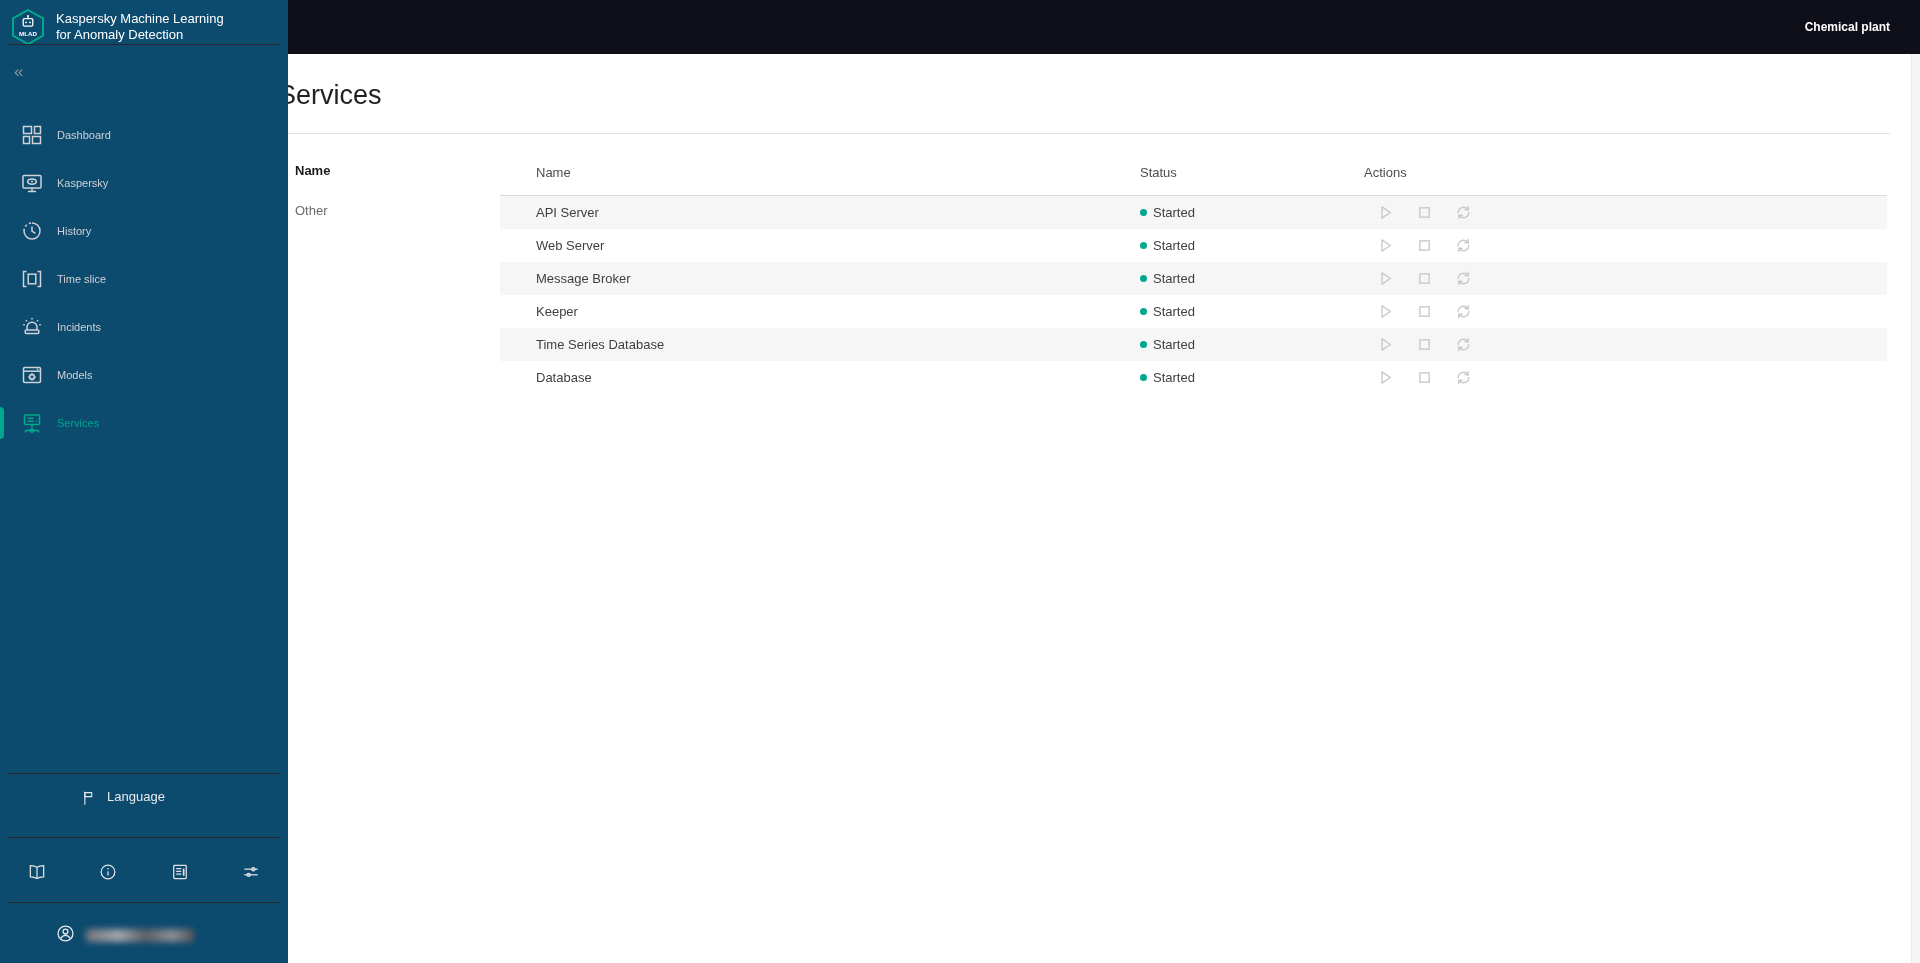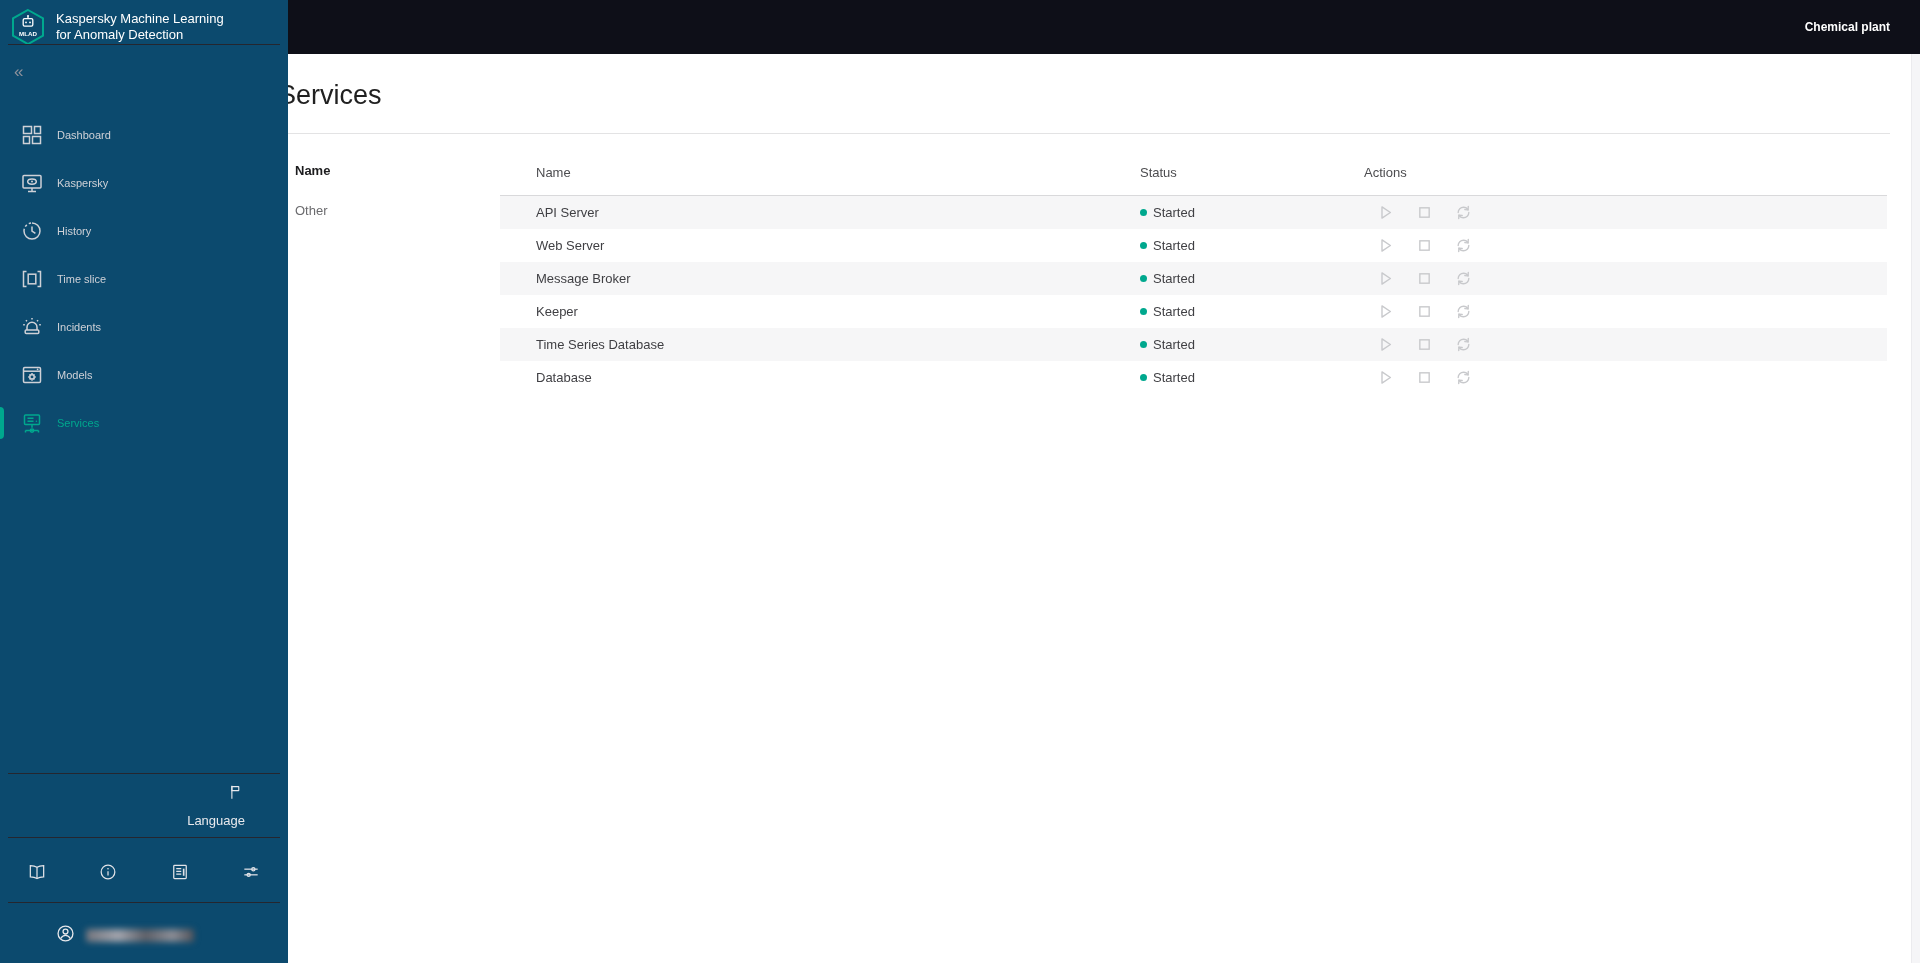--- a/index.html
+++ b/index.html
@@ -25,22 +25,22 @@
     gap:13px; font-size:11px; color:#cfd1d7; cursor:pointer; position:relative; }
   .nav-item .ic { width:24px; height:24px; flex:none; display:flex; align-items:center; }
   .nav-item svg { width:24px; height:24px; }
   .nav-item.active { color:#00a88e; }
   .nav-item.active::before { content:""; position:absolute; left:0; top:8px;
     width:4px; height:32px; background:#00a88e; border-radius:0 4px 4px 0; }
   .nav-chevron { margin-left:auto; margin-right:20px; width:14px; height:14px; color:#8f929c; }
   .nav-chevron svg { width:14px; height:14px; }
 
   .lang-row { position:absolute; top:789px; left:0; width:245px; height:32px;
-    display:flex; align-items:flex-end; justify-content:center; gap:9px;
-    color:#e8e9ed; font-size:13px; cursor:pointer; background:none; border:none;flex-direction:column; }
+    display:flex; align-items:flex-start; justify-content:center; gap:9px;
+    color:#e8e9ed; font-size:13px; cursor:pointer; background:none; border:none; }
   .lang-row svg { width:18px; height:18px; }
 
   .footer-icons { position:absolute; top:852px; left:17px; right:17px; height:40px;
     display:flex; justify-content:space-between; }
   .ft-btn { width:40px; height:40px; background:none; border:none; color:#e2e3e8;
     display:flex; align-items:center; justify-content:center; cursor:pointer; }
   .ft-btn svg { width:20px; height:20px; }
 
   .user-row { position:absolute; top:917px; left:0; width:245px; height:36px;
     display:flex; align-items:center; padding-left:55px; gap:10px; cursor:pointer; }

